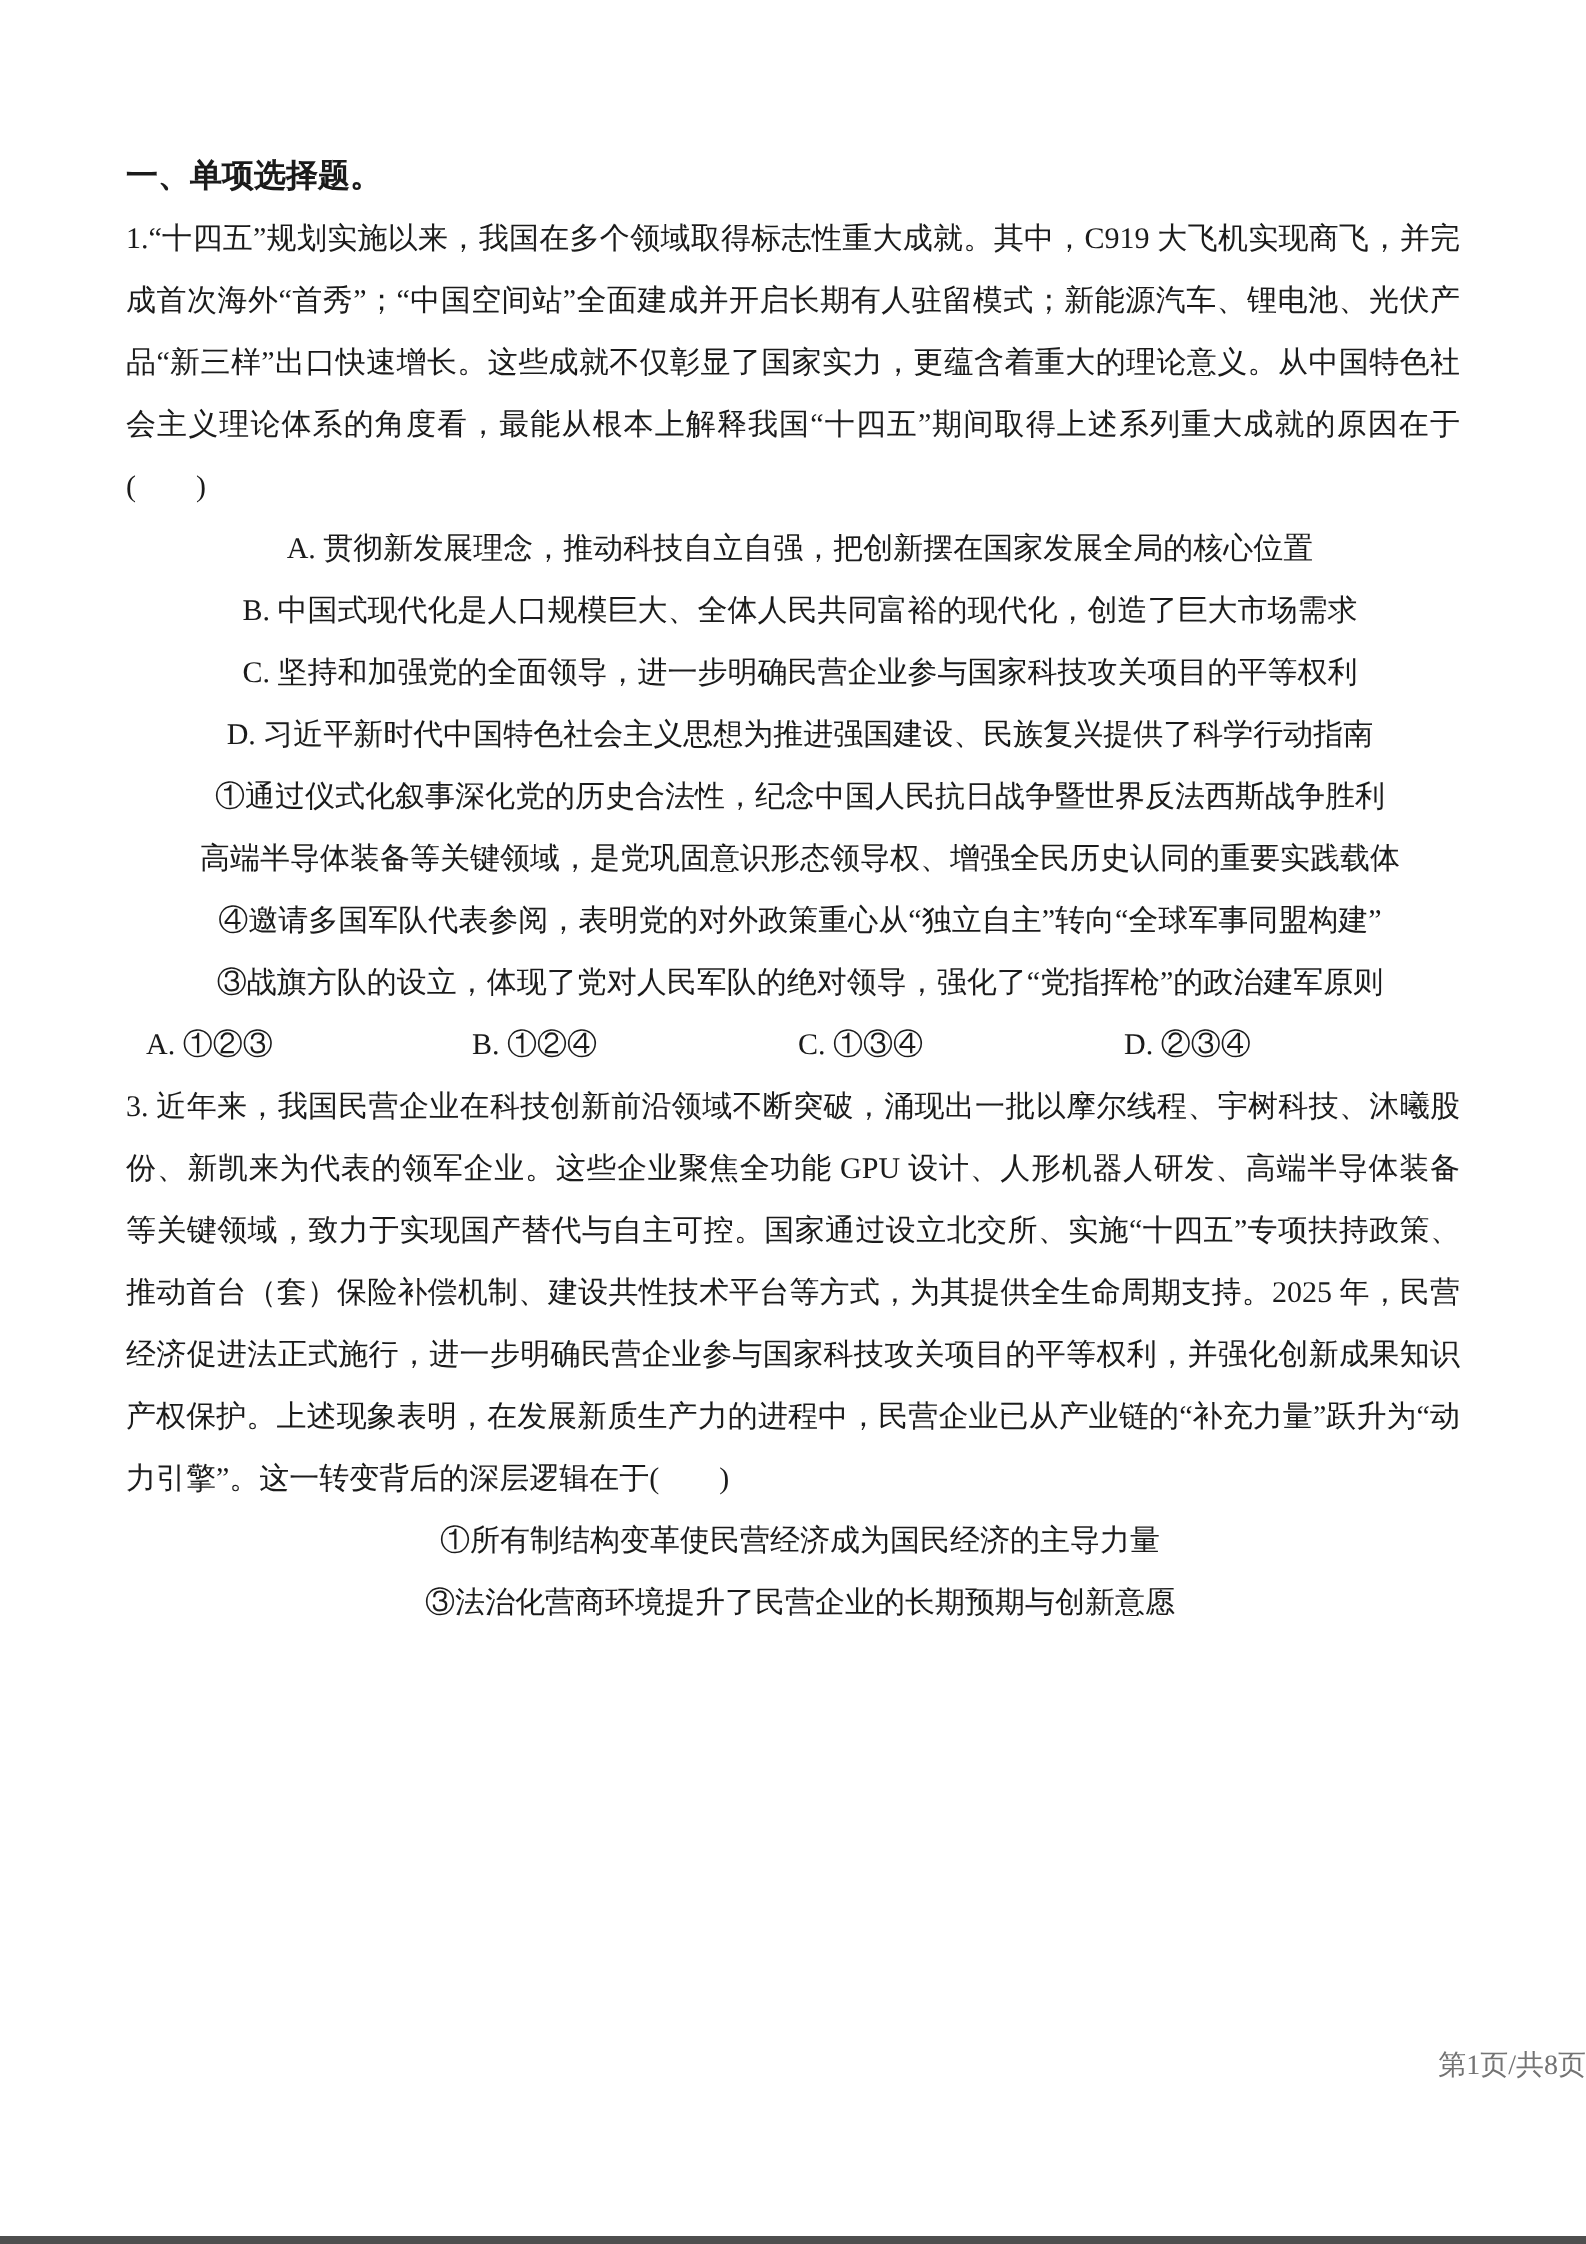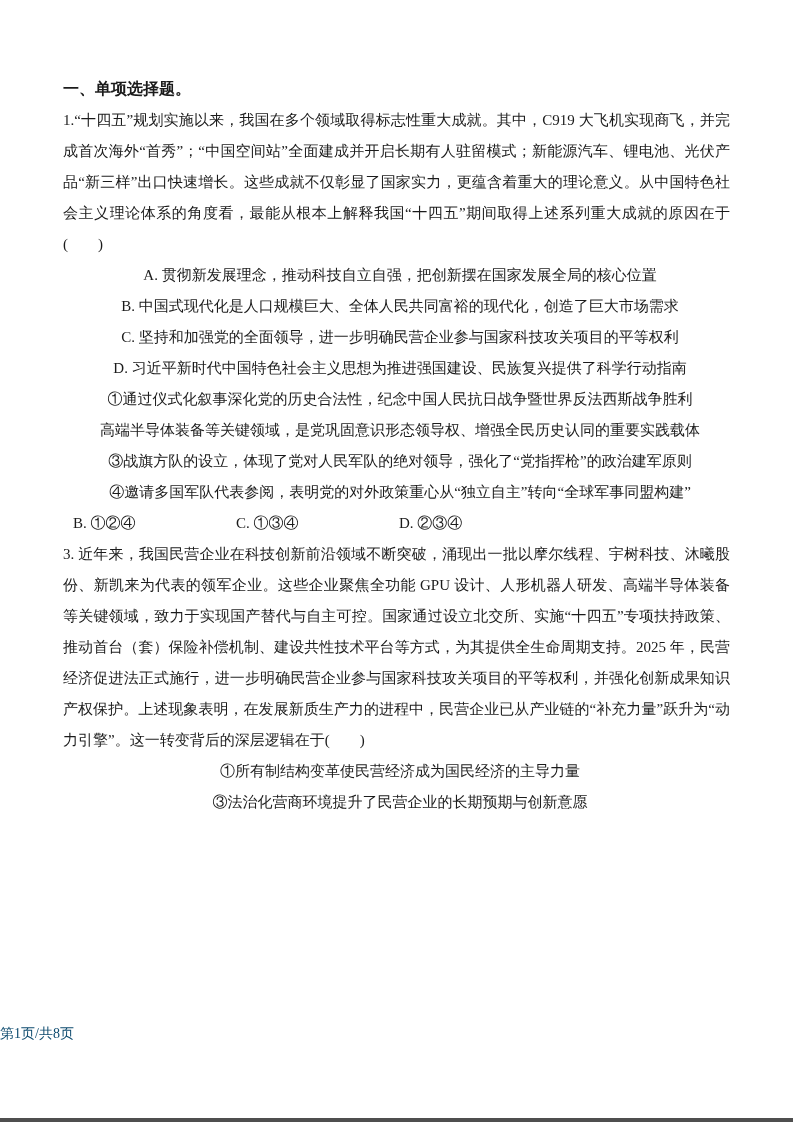--- a/index.html
+++ b/index.html
@@ -60,24 +60,24 @@
     flex: 0 0 auto;
   }
   .option-cell:last-child {
     width: auto;
   }
   .footer {
     position: absolute;
     left: 0;
     right: 0;
     top: 1024px;
-    text-align: left;
+    text-align: right;
     font-size: 14px;
     line-height: 20px;
-    color: #0c4a6e;
+    color: #737373;
   }
   .bottom-edge {
     position: absolute;
     left: 0;
     right: 0;
     bottom: 0;
     height: 4px;
     background: #4f4f4f;
   }
 </style>
@@ -91,23 +91,24 @@
         <div class="question">
           <div class="stem">1.“十四五”规划实施以来，我国在多个领域取得标志性重大成就。其中，C919 大飞机实现商飞，并完成首次海外“首秀”；“中国空间站”全面建成并开启长期有人驻留模式；新能源汽车、锂电池、光伏产品“新三样”出口快速增长。这些成就不仅彰显了国家实力，更蕴含着重大的理论意义。从中国特色社会主义理论体系的角度看，最能从根本上解释我国“十四五”期间取得上述系列重大成就的原因在于(　　)</div>
           <div class="line">A. 贯彻新发展理念，推动科技自立自强，把创新摆在国家发展全局的核心位置</div>
           <div class="line">B. 中国式现代化是人口规模巨大、全体人民共同富裕的现代化，创造了巨大市场需求</div>
           <div class="line">C. 坚持和加强党的全面领导，进一步明确民营企业参与国家科技攻关项目的平等权利</div>
           <div class="line">D. 习近平新时代中国特色社会主义思想为推进强国建设、民族复兴提供了科学行动指南</div>
         </div>
         <div class="question">
           <div class="line">①通过仪式化叙事深化党的历史合法性，纪念中国人民抗日战争暨世界反法西斯战争胜利</div>
           <div class="line">高端半导体装备等关键领域，是党巩固意识形态领导权、增强全民历史认同的重要实践载体</div>
+          <div class="line">④邀请多国军队代表参阅，表明党的对外政策重心从“独立自主”转向“全球军事同盟构建”</div>
           <div class="line">③战旗方队的设立，体现了党对人民军队的绝对领导，强化了“党指挥枪”的政治建军原则</div>
-          <div class="line">④邀请多国军队代表参阅，表明党的对外政策重心从“独立自主”转向“全球军事同盟构建”</div>
           <div class="option-row">
+            <span class="option-cell">A. ①②③</span>
             <span class="option-cell">B. ①②④</span>
             <span class="option-cell">C. ①③④</span>
             <span class="option-cell">D. ②③④</span>
           </div>
         </div>
         <div class="question">
           <div class="stem">3. 近年来，我国民营企业在科技创新前沿领域不断突破，涌现出一批以摩尔线程、宇树科技、沐曦股份、新凯来为代表的领军企业。这些企业聚焦全功能 GPU 设计、人形机器人研发、高端半导体装备等关键领域，致力于实现国产替代与自主可控。国家通过设立北交所、实施“十四五”专项扶持政策、推动首台（套）保险补偿机制、建设共性技术平台等方式，为其提供全生命周期支持。2025 年，民营经济促进法正式施行，进一步明确民营企业参与国家科技攻关项目的平等权利，并强化创新成果知识产权保护。上述现象表明，在发展新质生产力的进程中，民营企业已从产业链的“补充力量”跃升为“动力引擎”。这一转变背后的深层逻辑在于(　　)</div>
           <div class="line">①所有制结构变革使民营经济成为国民经济的主导力量</div>
           <div class="line">③法治化营商环境提升了民营企业的长期预期与创新意愿</div>
         </div>

